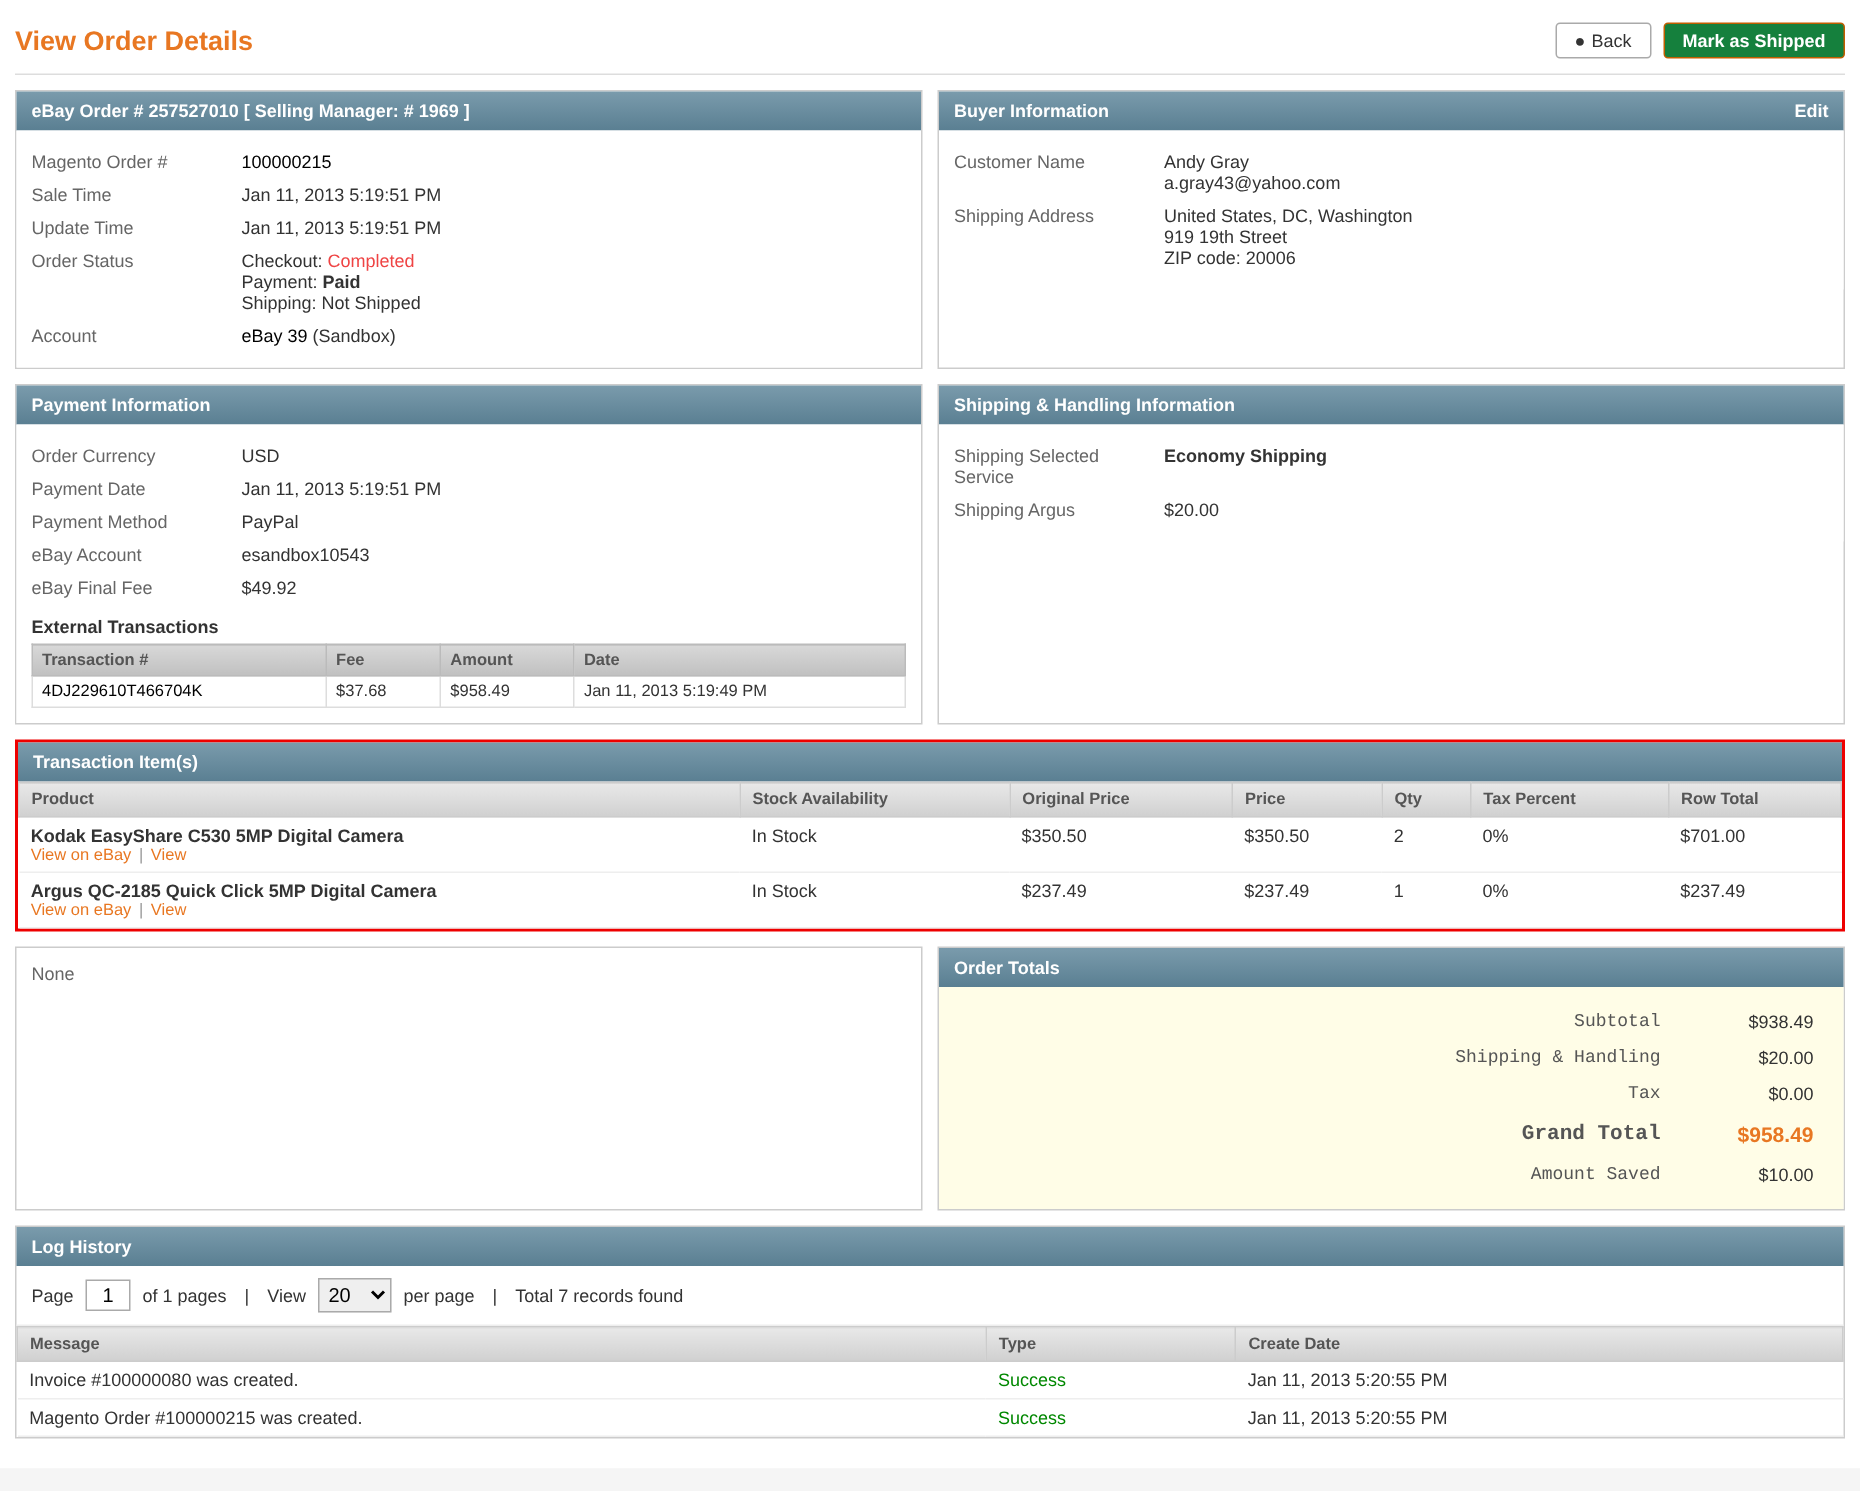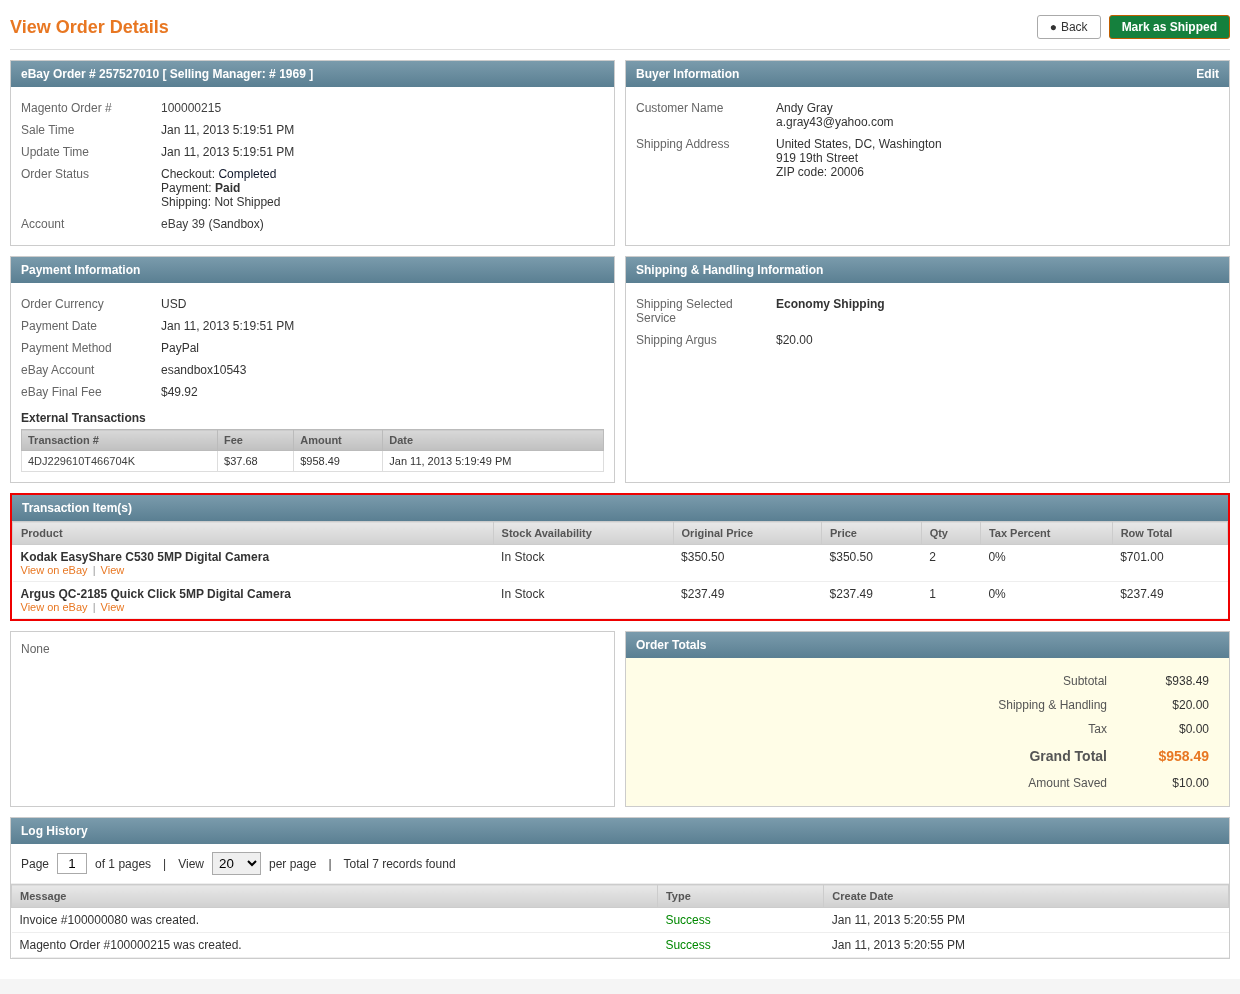--- a/index.html
+++ b/index.html
@@ -11,42 +11,42 @@
     .btn-back { background: #fff; border: 1px solid #aaa; padding: 4px 12px; cursor: pointer; border-radius: 3px; font-size: 12px; color: #333; display: flex; align-items: center; gap: 4px; }
     .btn-mark-shipped { background: #15803d; border: 1px solid #c05e00; padding: 4px 12px; cursor: pointer; border-radius: 3px; font-size: 12px; color: #fff; font-weight: bold; }
     .two-col { display: grid; grid-template-columns: 1fr 1fr; gap: 10px; margin-bottom: 10px; }
     .panel { border: 1px solid #ccc; }
     .panel-header { background: linear-gradient(to bottom, #7a9bac, #5a7f92); color: #fff; padding: 6px 10px; font-size: 12px; font-weight: bold; display: flex; justify-content: space-between; align-items: flex-start; }
     .panel-header a { color: #fff; text-decoration: none; }
     .panel-body { background: #fff; padding: 10px; }
     .info-row { display: flex; padding: 4px 0; }
     .info-label { width: 140px; color: #666; flex-shrink: 0; }
     .info-value { flex: 1; }
-    .link-orange { color: #404040; text-decoration: none; }
-    .status-completed { color: #0f172a; }
+    .link-orange { color: #000000; text-decoration: none; }
+    .status-completed { color: #ef4444; }
     .full-width { margin-bottom: 10px; }
     .ext-transactions { margin-top: 8px; }
     .ext-transactions table { width: 100%; border-collapse: collapse; }
     .ext-transactions th { background: linear-gradient(to bottom, #d8d8d8, #c0c0c0); padding: 4px 6px; text-align: left; border: 1px solid #bbb; font-size: 11px; color: #555; }
     .ext-transactions td { padding: 4px 6px; border: 1px solid #ddd; font-size: 11px; }
     .ext-transactions tr:nth-child(even) td { background: #f9f9f9; }
     .section-title { font-weight: bold; margin: 8px 0 4px 0; color: #333; }
     .transaction-items-panel { border: 2px solid #e00; margin-bottom: 10px; }
     .transaction-items-panel .panel-header { background: linear-gradient(to bottom, #7a9bac, #5a7f92); }
     .items-table { width: 100%; border-collapse: collapse; }
     .items-table th { background: linear-gradient(to bottom, #e8e8e8, #d0d0d0); padding: 5px 8px; text-align: left; border: 1px solid #ccc; font-size: 11px; color: #555; }
     .items-table td { padding: 5px 8px; border-bottom: 1px solid #eee; font-size: 12px; vertical-align: top; }
     .items-table .product-name { font-weight: bold; }
     .items-table .product-links { font-size: 11px; }
     .items-table .product-links a { color: #e87722; text-decoration: none; }
     .items-table .product-links .sep { color: #999; margin: 0 2px; }
     .order-totals-panel .panel-body { background: #fffde7; }
     .totals-table { width: 100%; }
     .totals-table td { padding: 4px 8px; }
-    .totals-table .label-col { text-align: right; color: #555; }
+    .totals-table .label-col { text-align: right; color: #555; font-family: Liberation Mono, monospace; }
     .totals-table .value-col { text-align: right; width: 100px; }
     .totals-table .grand-total-row td { font-weight: bold; font-size: 14px; padding-top: 6px; padding-bottom: 6px; }
     .totals-table .grand-total-value { color: #e87722; }
     .log-pagination { padding: 8px 10px; display: flex; align-items: center; gap: 8px; font-size: 12px; border-bottom: 1px solid #eee; }
     .log-pagination input { width: 30px; text-align: center; border: 1px solid #aaa; padding: 2px; }
     .log-pagination select { border: 1px solid #aaa; padding: 2px; }
     .log-table { width: 100%; border-collapse: collapse; }
     .log-table th { background: linear-gradient(to bottom, #e8e8e8, #d0d0d0); padding: 5px 8px; text-align: left; border: 1px solid #ccc; font-size: 11px; color: #555; }
     .log-table td { padding: 5px 8px; border-bottom: 1px solid #eee; font-size: 12px; }
     .badge-success { color: #080; font-weight: normal; }

